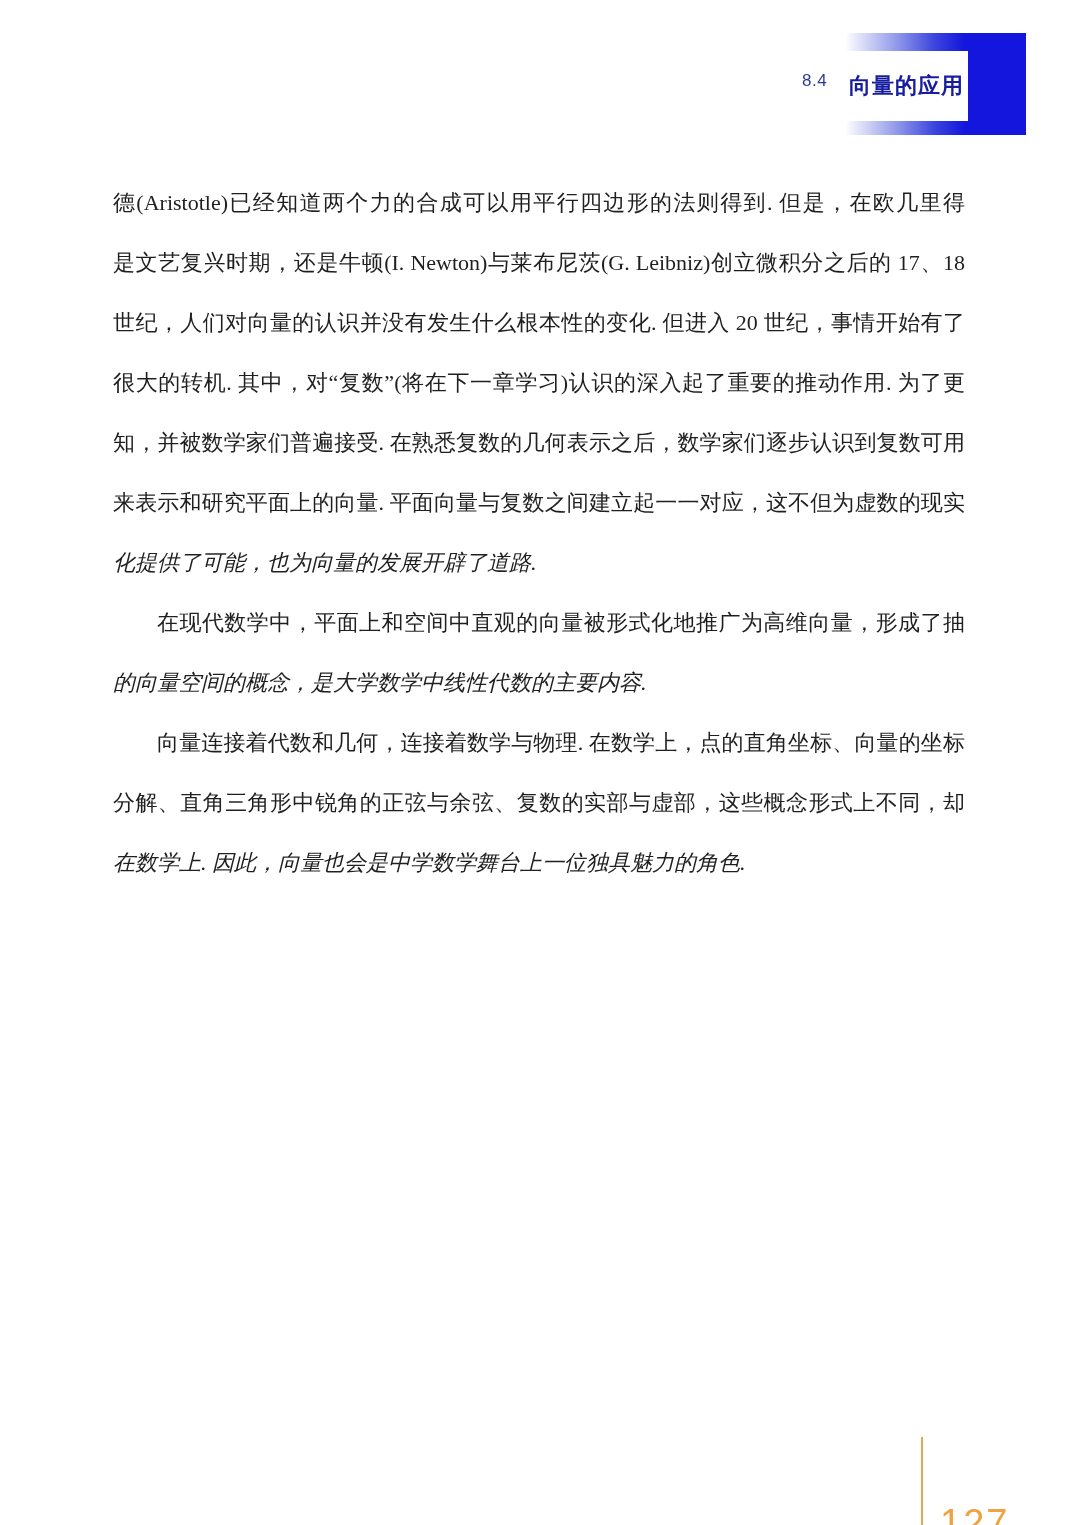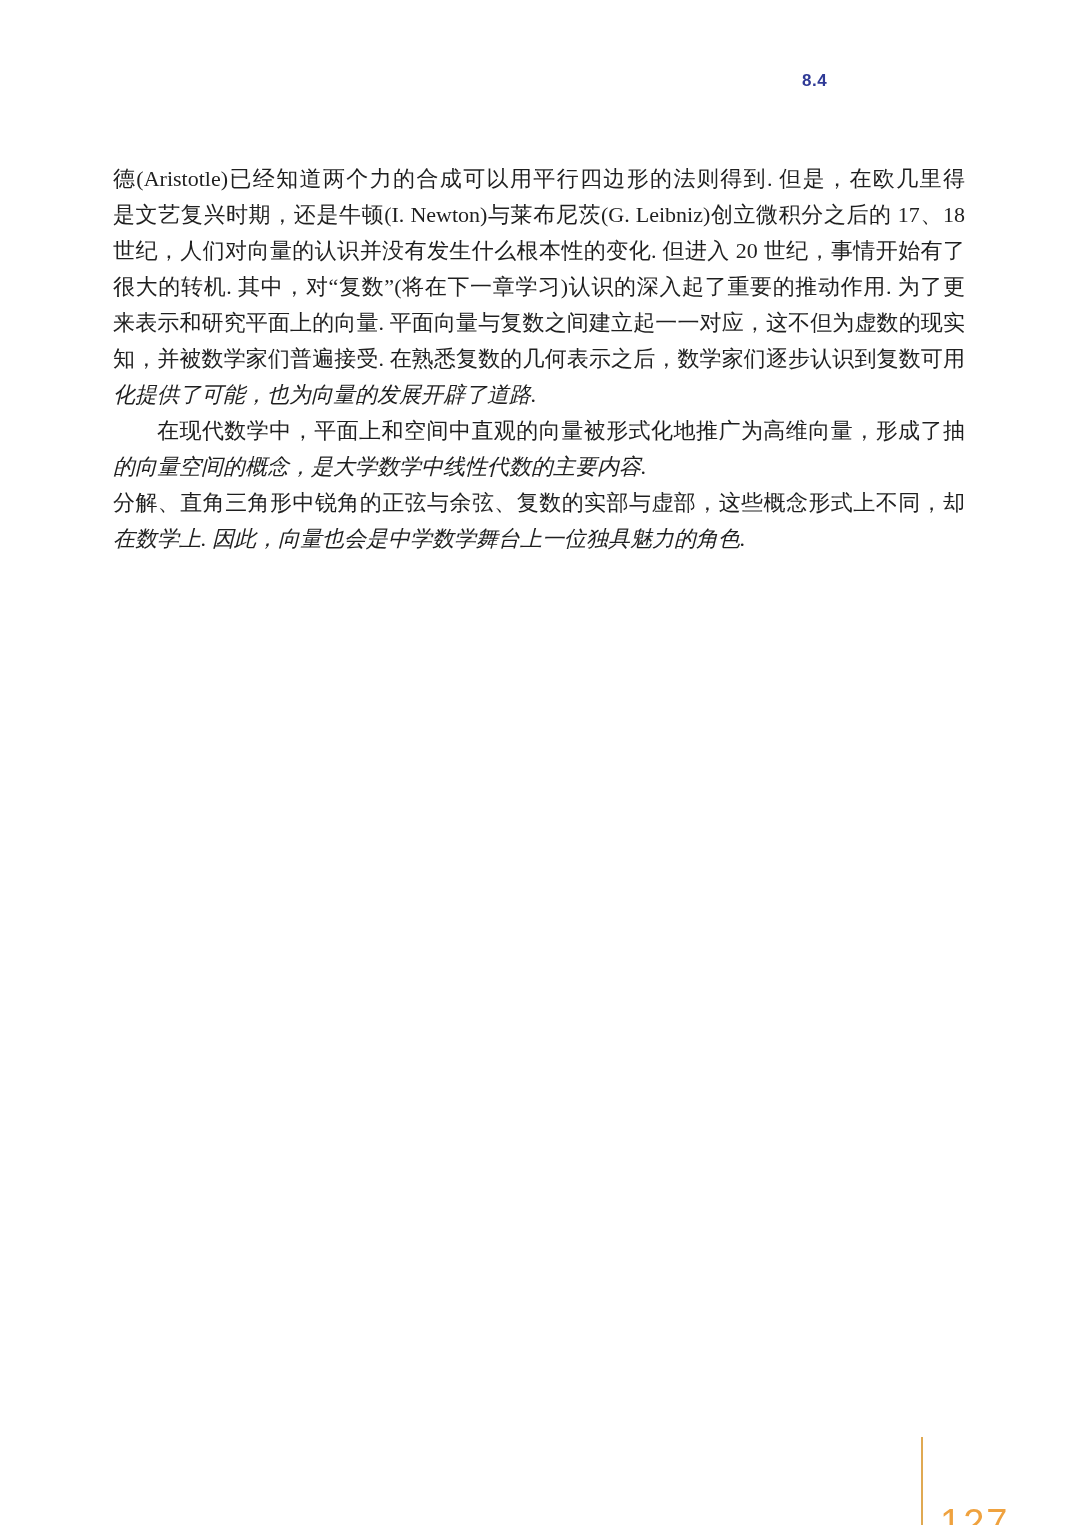--- a/index.html
+++ b/index.html
@@ -42,39 +42,40 @@
     font-weight:bold;
     font-size:22px;
     letter-spacing:1px;
     white-space:nowrap;
   }
   #section-number{
     position:absolute;
     left:802px; top:71px;
     color:var(--section-number-navy);
     font-family:"Liberation Sans","DejaVu Sans",sans-serif;
-    font-weight:bold;
+    font-weight:normal;
     font-size:17px;
     letter-spacing:0.5px;
   }
 
   
   #body-text{
     position:absolute;
     left:113px; top:161px;
     width:852px;
     font-size:22px;
     line-height:36px;
     color:var(--body-ink);
   }
   .bline{
     text-align:justify;
     text-align-last:justify;
     height:36px;
     overflow:hidden;
+    margin-top:24px;
   }
   .bline.para-end{
     text-align:left;
     text-align-last:left;
     font-style:italic;
   }
   .bline.indent{
     text-indent:2em;
   }
 
@@ -94,39 +95,45 @@
     letter-spacing:2px;
   }
 </style>
 </head>
 <body>
 
 <div id="page">
 
   <span id="section-number">8.4</span>
 
+  <div id="header-banner">
+    <div id="header-whitebox">
+      <span id="section-title">向量的应用</span>
+    </div>
+  </div>
 
   <div id="body-text">
 
     <div>
       <div class="bline">德(Aristotle)已经知道两个力的合成可以用平行四边形的法则得到. 但是，在欧几里得</div>
       <div class="bline">是文艺复兴时期，还是牛顿(I. Newton)与莱布尼茨(G. Leibniz)创立微积分之后的 17、18</div>
       <div class="bline">世纪，人们对向量的认识并没有发生什么根本性的变化. 但进入 20 世纪，事情开始有了</div>
       <div class="bline">很大的转机. 其中，对“复数”(将在下一章学习)认识的深入起了重要的推动作用. 为了更</div>
+      <div class="bline">知，并被数学家们普遍接受. 在熟悉复数的几何表示之后，数学家们逐步认识到复数可用</div>
       <div class="bline">来表示和研究平面上的向量. 平面向量与复数之间建立起一一对应，这不但为虚数的现实</div>
-      <div class="bline">知，并被数学家们普遍接受. 在熟悉复数的几何表示之后，数学家们逐步认识到复数可用</div>
       <div class="bline para-end">化提供了可能，也为向量的发展开辟了道路.</div>
     </div>
 
     <div>
       <div class="bline indent">在现代数学中，平面上和空间中直观的向量被形式化地推广为高维向量，形成了抽象</div>
       <div class="bline para-end">的向量空间的概念，是大学数学中线性代数的主要内容.</div>
     </div>
 
     <div>
+      <div class="bline indent">向量连接着代数和几何，连接着数学与物理. 在数学上，点的直角坐标、向量的坐标</div>
       <div class="bline">分解、直角三角形中锐角的正弦与余弦、复数的实部与虚部，这些概念形式上不同，却又</div>
       <div class="bline para-end">在数学上. 因此，向量也会是中学数学舞台上一位独具魅力的角色.</div>
     </div>
   </div>
 
   <div id="footer-divider"></div>
   <span id="page-number">127</span>
 
 </div>
 

